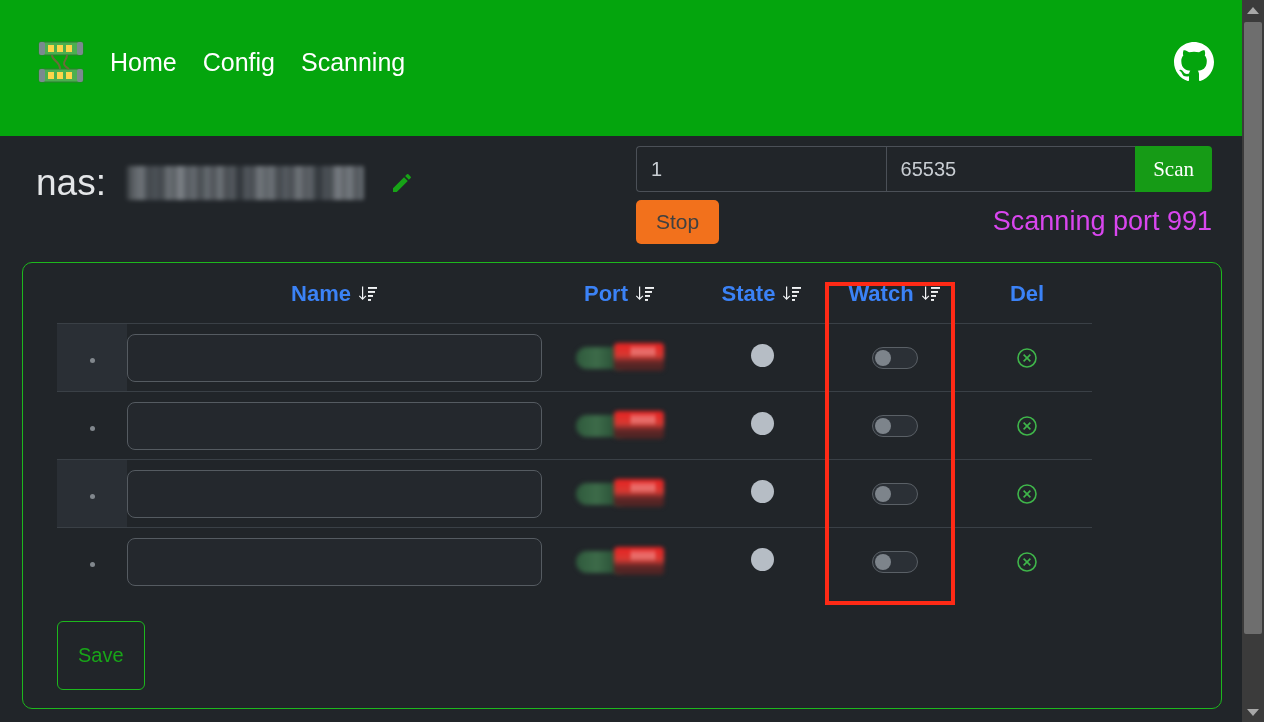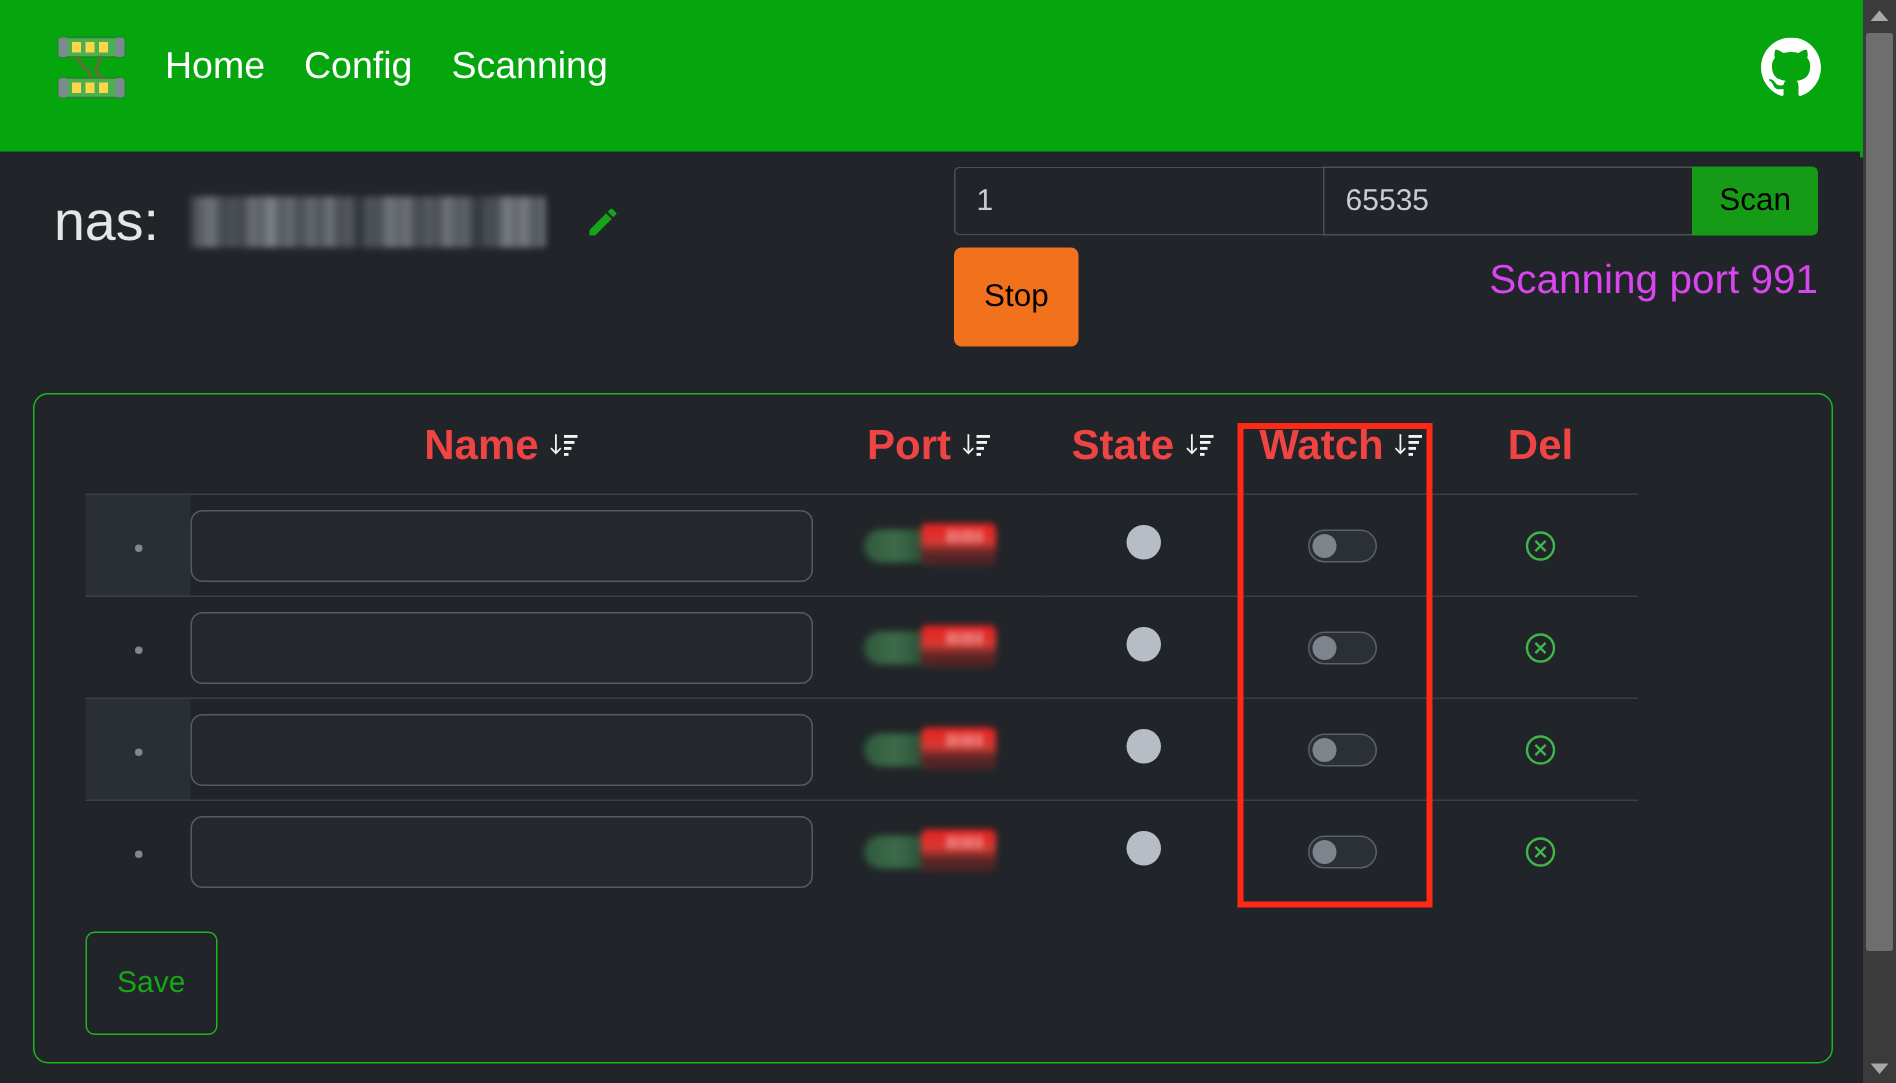--- a/index.html
+++ b/index.html
@@ -23,21 +23,21 @@
     position: absolute;
     top: 0; left: 0;
     width: 1242px; height: 722px;
     background: #212529;
     overflow: hidden;
   }
 
   
   .navbar {
     position: relative;
-    height: 101px;
+    height: 136px;
     background: #04a50d;
     display: flex;
     align-items: center;
     padding: 0 28px 12px 36px;
   }
   .brand-logo {
     width: 50px; height: 46px;
     margin-right: 24px;
     flex: 0 0 auto;
     display: block;
@@ -136,42 +136,42 @@
     font-family: "Liberation Sans", sans-serif;
     padding: 0 14px;
     outline: none;
     min-width: 0;
   }
   .port-input.first  { border-right: none; border-radius: 4px 0 0 4px; }
   .port-input.second { border-right: none; border-radius: 0; }
   .scan-btn {
     background: #169b16;
     border: none;
-    color: #000000;
+    color: #ffffff;
     font-size: 21px;
-    font-family: Liberation Sans, sans-serif;
+    font-family: Liberation Serif, serif;
     padding: 0 18px;
     border-radius: 0 4px 4px 0;
     cursor: pointer;
     white-space: nowrap;
   }
   .below-row {
     position: relative;
     height: 56px;
     margin-top: 4px;
   }
   .stop-btn {
     position: absolute;
     left: 0; top: 4px;
     background: #f2711c;
     border: none;
-    color: #000000;
+    color: #404040;
     font-size: 21px;
     font-family: "Liberation Sans", sans-serif;
-    padding: 21px 20px;
+    padding: 10px 20px;
     border-radius: 5px;
     cursor: pointer;
   }
   .scan-status {
     position: absolute;
     right: 0; top: 10px;
     color: #d946ef;
     font-size: 27px;
     white-space: nowrap;
   }
@@ -187,22 +187,22 @@
     overflow: hidden;
   }
 
   table.port-table {
     width: 1035px;
     margin: 0 0 0 34px;
     border-collapse: collapse;
     table-layout: fixed;
   }
   table.port-table th {
-    color: #ef4444;
-    font-size: 28px;
+    color: #3b82f6;
+    font-size: 22px;
     font-weight: bold;
     padding: 18px 0 16px 0;
     text-align: center;
     vertical-align: middle;
     white-space: nowrap;
   }
   th.col-dot   { width: 70px; }
   th.col-name  { width: 415px; text-align: left; padding-left: 72px; }
   th.col-port  { width: 155px; }
   th.col-state { width: 130px; }

